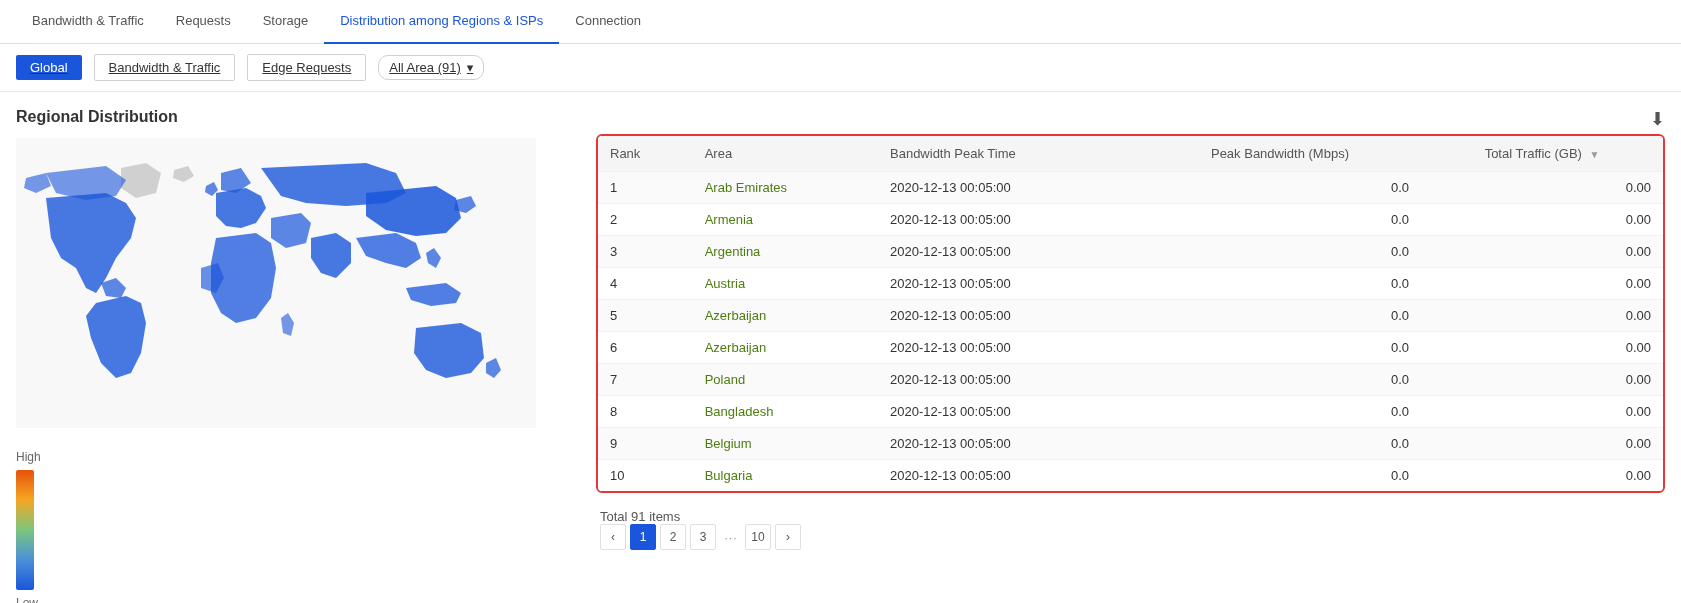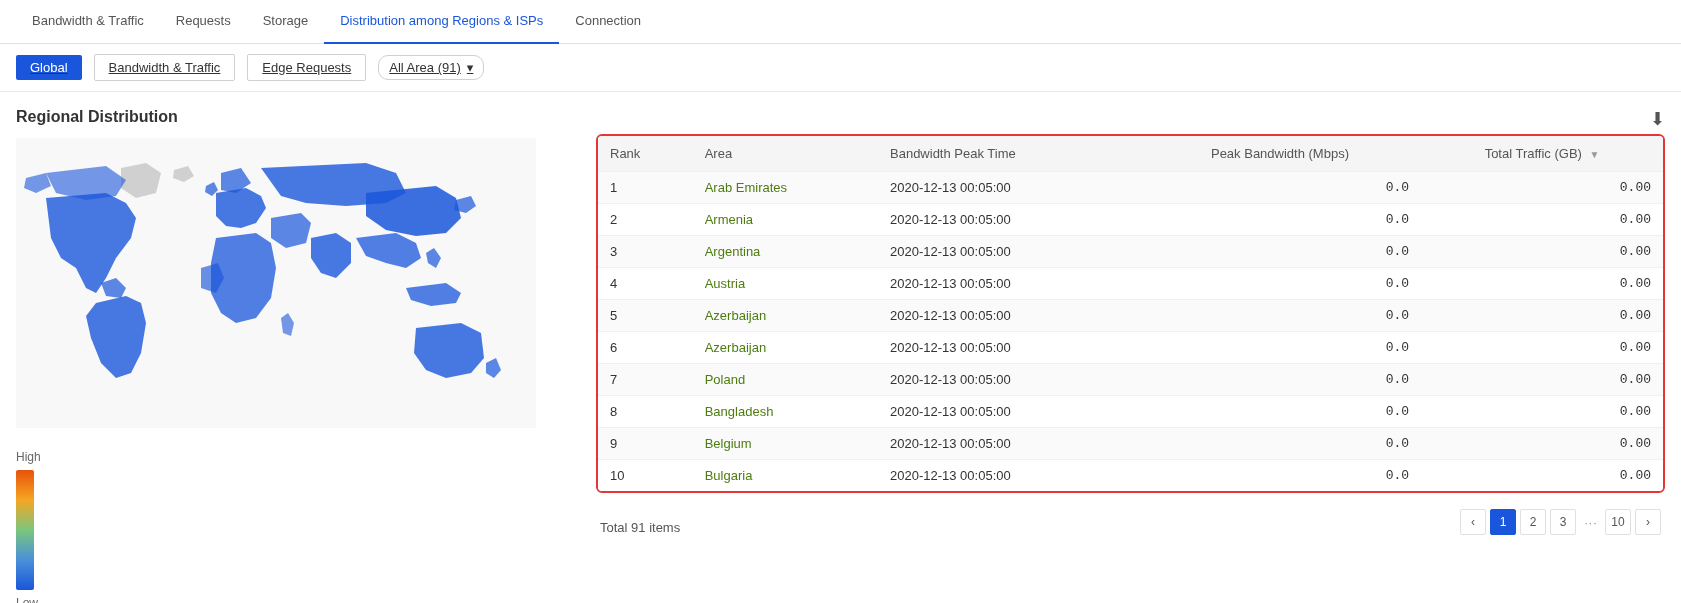--- a/index.html
+++ b/index.html
@@ -159,32 +159,32 @@
       background: #fff;
     }
 
     tbody td {
       padding: 8px 12px;
       font-size: 13px;
       color: #333;
     }
     tbody td.right {
       text-align: right;
-      font-family: Liberation Mono, monospace;
     }
     tbody td.area-name {
       color: #4d7c0f;
     }
 
     .footer-row {
       display: flex;
       justify-content: space-between;
-      align-items: flex-end;
+      align-items: flex-start;
       padding: 0 4px;
       margin-top: 16px;
+      flex-direction: column;
     }
     .total-items {
       font-size: 13px;
       color: #555;
     }
     .pagination {
       display: flex;
       align-items: center;
       gap: 4px;
     }

